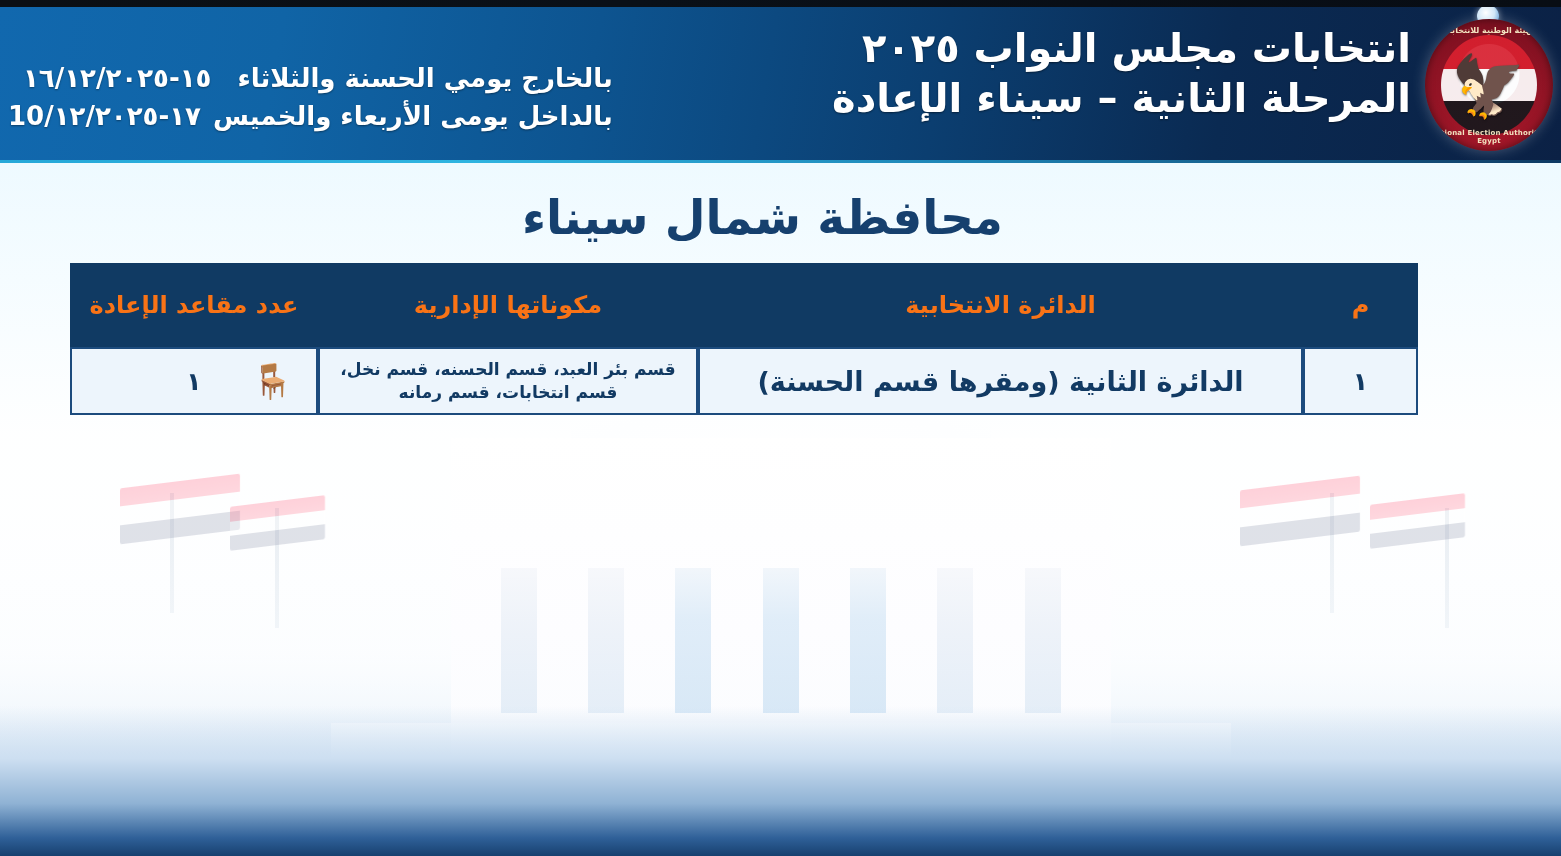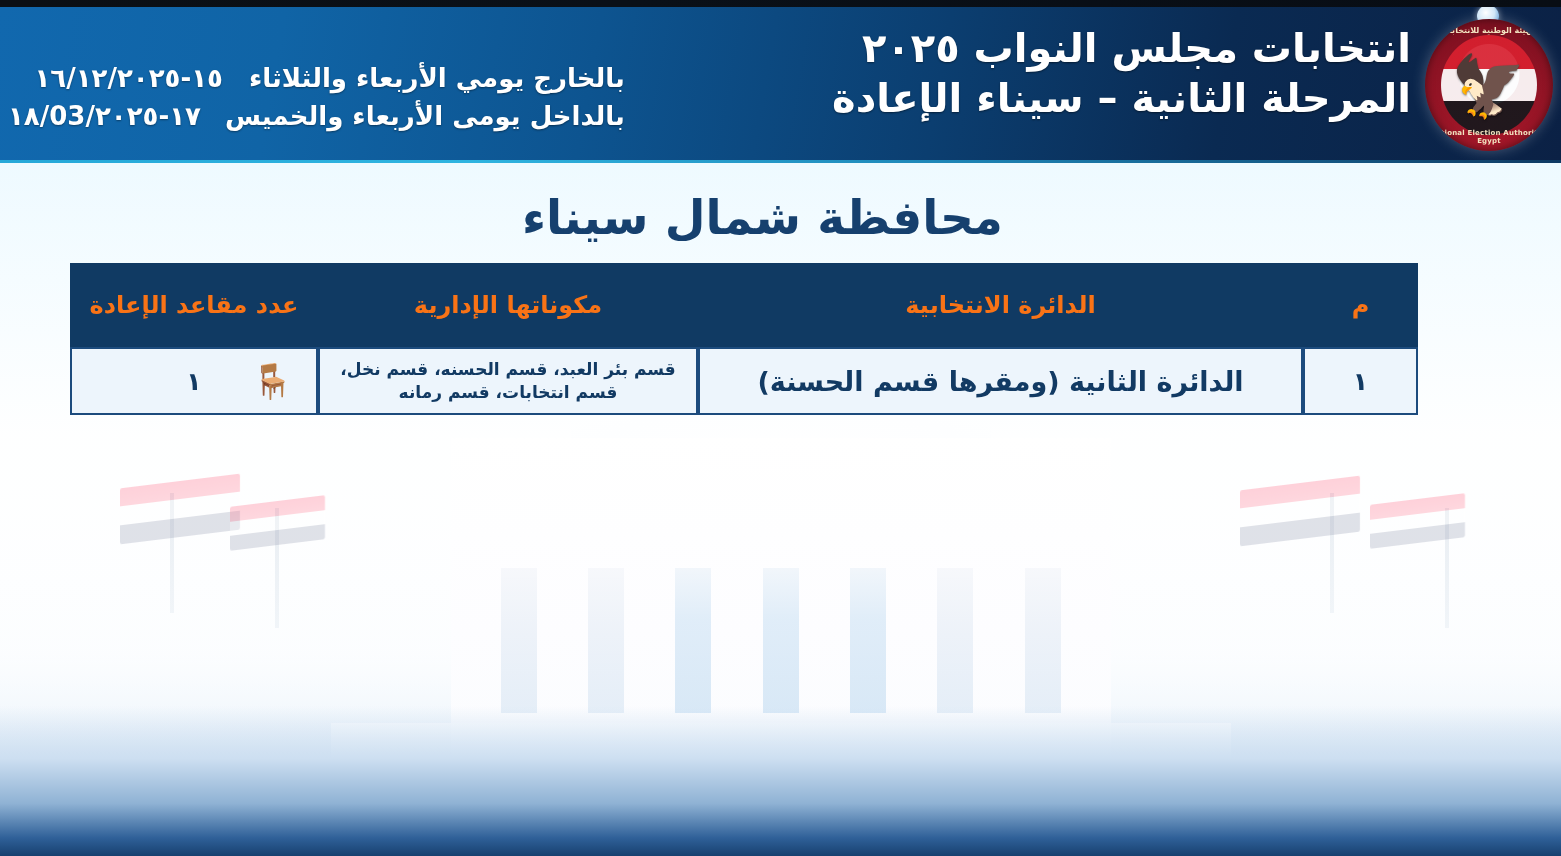--- a/index.html
+++ b/index.html
@@ -56,21 +56,21 @@
     position:absolute; top:55px; left:8px;
     direction:rtl; color:#ffffff;
     text-align:right;
   }
   .header-dates .drow{
     font-size:26px; font-weight:bold; line-height:1.45;
     white-space:nowrap;
     text-shadow:0 1px 2px rgba(0,0,0,.4);
   }
   .header-dates .dlabel{ margin-left:26px; }
-  .header-dates .dlabel2{ margin-left:24px; }
+  .header-dates .dlabel2{ margin-left:12px; }
   .header-dates .dnum{ letter-spacing:0.5px; }
 
   
   .logo-wrap{
     position:absolute; top:14px; right:8px;
     width:128px; height:132px; z-index:30;
   }
   .logo-dot{
     position:absolute; top:-14px; left:52px;
     width:22px; height:22px; border-radius:50%;
@@ -240,24 +240,24 @@
 
 <div class="header">
 
   <div class="header-titles">
     <div class="line1">انتخابات مجلس النواب ٢٠٢٥</div>
     <div class="line2">المرحلة الثانية – سيناء الإعادة</div>
   </div>
 
   <div class="header-dates">
     <div class="drow">
-      <span class="dlabel">بالخارج يومي الأربعاء والثلاثاء</span><span class="dnum">١٥-١٦/١٢/٢٠٢٥</span>
+      <span class="dlabel">بالخارج يومي الحسنة والثلاثاء</span><span class="dnum">١٥-١٦/١٢/٢٠٢٥</span>
     </div>
     <div class="drow">
-      <span class="dlabel2">بالداخل يومى الأربعاء والخميس</span><span class="dnum">١٧-١٨/03/٢٠٢٥</span>
+      <span class="dlabel2">بالداخل يومى الأربعاء والخميس</span><span class="dnum">١٧-10/١٢/٢٠٢٥</span>
     </div>
   </div>
 
   <div class="logo-wrap">
     <div class="logo-dot"></div>
     <div class="logo-circle">
       <div class="logo-inner"></div>
       <div class="logo-eagle">🦅</div>
       <div class="logo-ring-top">الهيئة الوطنية للانتخابات</div>
       <div class="logo-ring-bot">National Election Authority · Egypt</div>

